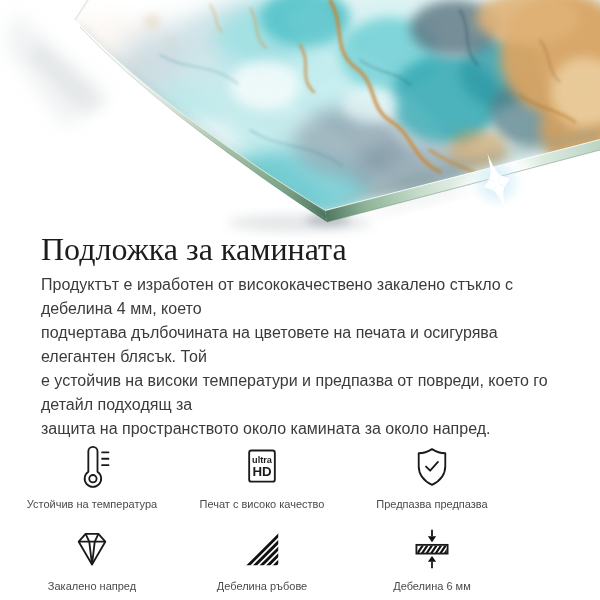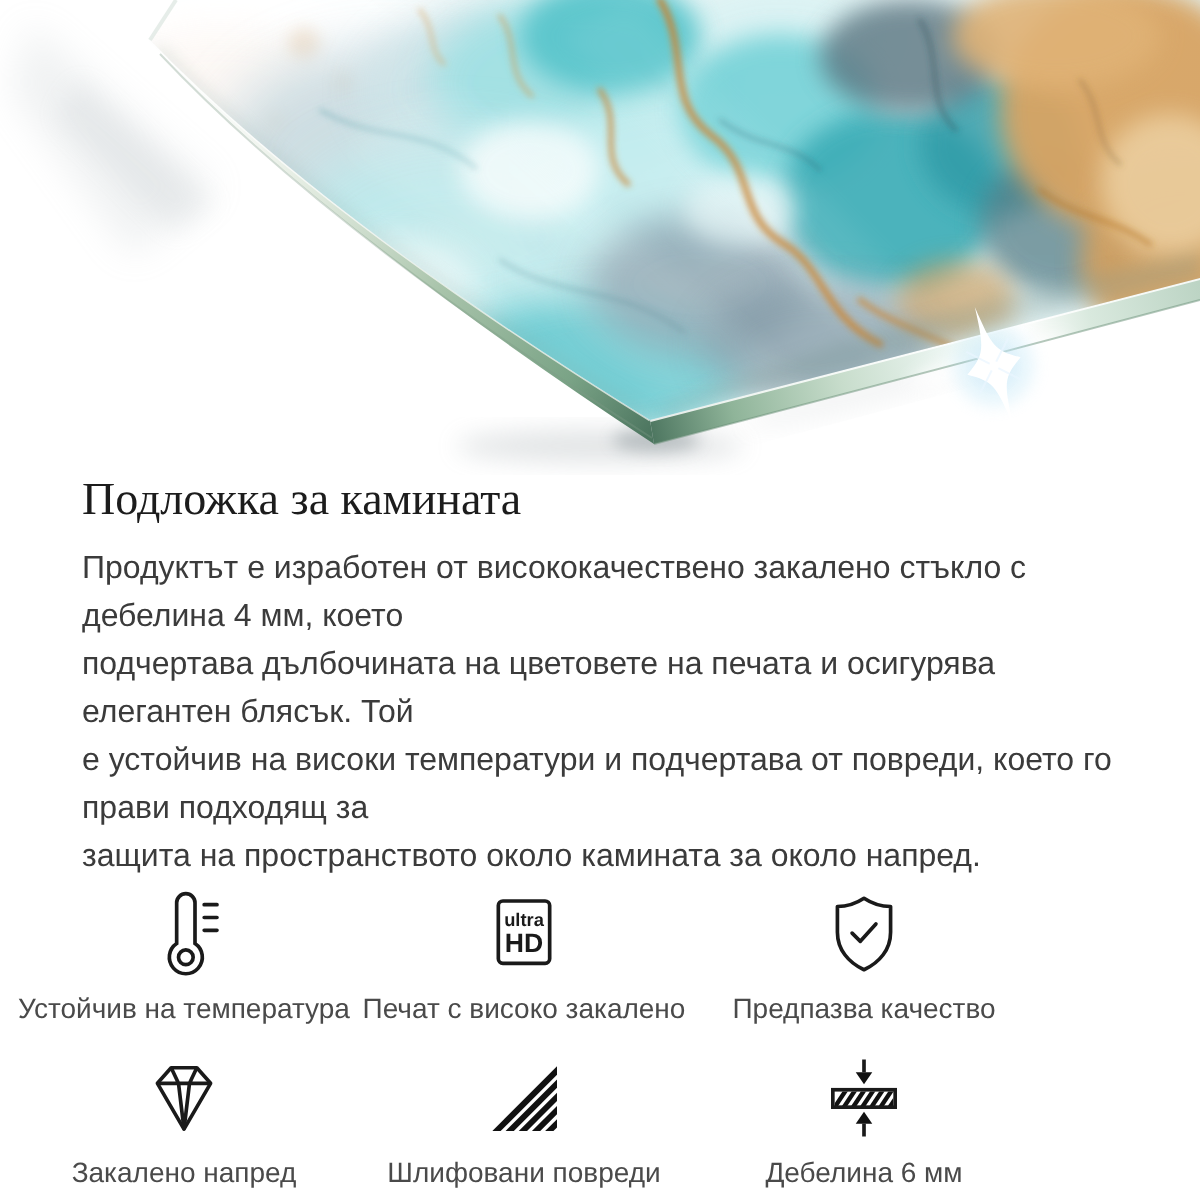--- a/index.html
+++ b/index.html
@@ -5,28 +5,28 @@
   html,body{margin:0;padding:0}
   body{
     width:600px;height:600px;overflow:hidden;background:#ffffff;
     font-family:"Liberation Sans","DejaVu Sans",sans-serif;
     -webkit-font-smoothing:antialiased;
   }
   .hero{display:block;width:600px;height:250px;margin-bottom:-20px}
   .title{
     margin:3px 30px 0 41px;
     font-family:"Liberation Serif","DejaVu Serif",serif;
-    font-weight:400;font-size:23px;line-height:33px;color:#1c1c1c;
+    font-weight:400;font-size:32px;line-height:33px;color:#1c1c1c;
   }
   .title span{display:block}
   .desc{margin:7px 40px 0 41px;font-size:16px;line-height:24px;color:#3b3b3b}
   .features{margin:4px 0 0 7px;width:540px;display:flex;flex-wrap:wrap;row-gap:16px}
   .feature{width:170px;display:flex;flex-direction:column;align-items:center}
   .icon-box{height:44px;display:flex;align-items:center;justify-content:center}
-  .feature-label{margin-top:8px;font-size:14px;line-height:14px;color:#4a4a4a;text-align:center}
+  .feature-label{margin-top:8px;font-size:11px;line-height:14px;color:#4a4a4a;text-align:center}
   .ico{stroke:#1a1a1a;fill:none;stroke-width:2}
 </style>
 </head>
 <body>
 
 <svg class="hero" viewBox="0 0 600 250" xmlns="http://www.w3.org/2000/svg">
   <defs>
     <clipPath id="clipPanel">
       <path d="M88,0 L600,0 L600,139 L325,210 Q160,108 75,20 Z"></path>
     </clipPath>
@@ -167,21 +167,21 @@
   </g>
 </svg>
 
 <h1 class="title">
   <span>Подложка за камината</span>
 </h1>
 
 <div class="desc">
   <div>Продуктът е изработен от висококачествено закалено стъкло с дебелина 4 мм, което</div>
   <div>подчертава дълбочината на цветовете на печата и осигурява елегантен блясък. Той</div>
-  <div>е устойчив на високи температури и подчертава от повреди, което го прави подходящ за</div>
+  <div>е устойчив на високи температури и предпазва от повреди, което го детайл подходящ за</div>
   <div>защита на пространството около камината за около напред.</div>
 </div>
 
 <div class="features">
 
   <div class="feature">
     <div class="icon-box">
       <svg width="44" height="44" viewBox="0 0 48 48">
         <path class="ico" d="M20,29.2 V7 a5,5 0 0 1 10,0 v22.2 a9,9 0 1 1 -10,0 Z"></path>
         <circle class="ico" cx="25" cy="36.7" r="4"></circle>
@@ -192,31 +192,31 @@
   </div>
 
   <div class="feature">
     <div class="icon-box">
       <svg width="44" height="44" viewBox="0 0 48 48">
         <rect class="ico" x="10" y="6" width="28" height="34" rx="2.5" stroke-width="2.4"></rect>
         <text x="24" y="19.5" text-anchor="middle" font-size="10" font-weight="bold" fill="#1a1a1a" font-family="Liberation Sans, DejaVu Sans, sans-serif">ultra</text>
         <text x="24" y="34" text-anchor="middle" font-size="14.5" font-weight="bold" fill="#1a1a1a" font-family="Liberation Sans, DejaVu Sans, sans-serif">HD</text>
       </svg>
     </div>
-    <div class="feature-label">Печат с високо закалено</div>
+    <div class="feature-label">Печат с високо качество</div>
   </div>
 
   <div class="feature">
     <div class="icon-box">
       <svg width="44" height="44" viewBox="0 0 48 48">
         <path class="ico" stroke-width="2.2" stroke-linejoin="round" d="M24,4.5 C28.5,7.5 33.5,9 38.5,9 V23 C38.5,32.5 32.5,39.5 24,43.5 C15.5,39.5 9.5,32.5 9.5,23 V9 C14.5,9 19.5,7.5 24,4.5 Z"></path>
         <path class="ico" stroke-width="2.4" stroke-linecap="round" stroke-linejoin="round" d="M17.5,23.5 L22,28 L30.5,18.5"></path>
       </svg>
     </div>
-    <div class="feature-label">Предпазва качество</div>
+    <div class="feature-label">Предпазва предпазва</div>
   </div>
 
   <div class="feature">
     <div class="icon-box">
       <svg width="44" height="44" viewBox="0 0 48 48">
         <path class="ico" stroke-linejoin="round" d="M9.5,16 L17,7.5 H31 L38.5,16 L24,41 Z"></path>
         <path class="ico" stroke-width="1.8" stroke-linejoin="round" d="M9.5,16 H38.5 M17,7.5 L21,16 M31,7.5 L27,16 M21,16 L24,41 M27,16 L24,41"></path>
       </svg>
     </div>
     <div class="feature-label">Закалено напред</div>
@@ -233,21 +233,21 @@
         <g clip-path="url(#triClip)" stroke="#111111" stroke-width="3.2">
           <line x1="5" y1="46" x2="46" y2="5"></line>
           <line x1="12.2" y1="46" x2="46" y2="12.2"></line>
           <line x1="19.4" y1="46" x2="46" y2="19.4"></line>
           <line x1="26.6" y1="46" x2="46" y2="26.6"></line>
           <line x1="33.8" y1="46" x2="46" y2="33.8"></line>
           <line x1="41" y1="46" x2="46" y2="41"></line>
         </g>
       </svg>
     </div>
-    <div class="feature-label">Шлифовани повреди</div>
+    <div class="feature-label">Дебелина ръбове</div>
   </div>
 
   <div class="feature">
     <div class="icon-box">
       <svg width="44" height="44" viewBox="0 0 48 48">
         <defs>
             <clipPath id="barClip">
               <rect x="8" y="20.5" width="32" height="8"></rect>
             </clipPath>
           </defs>

